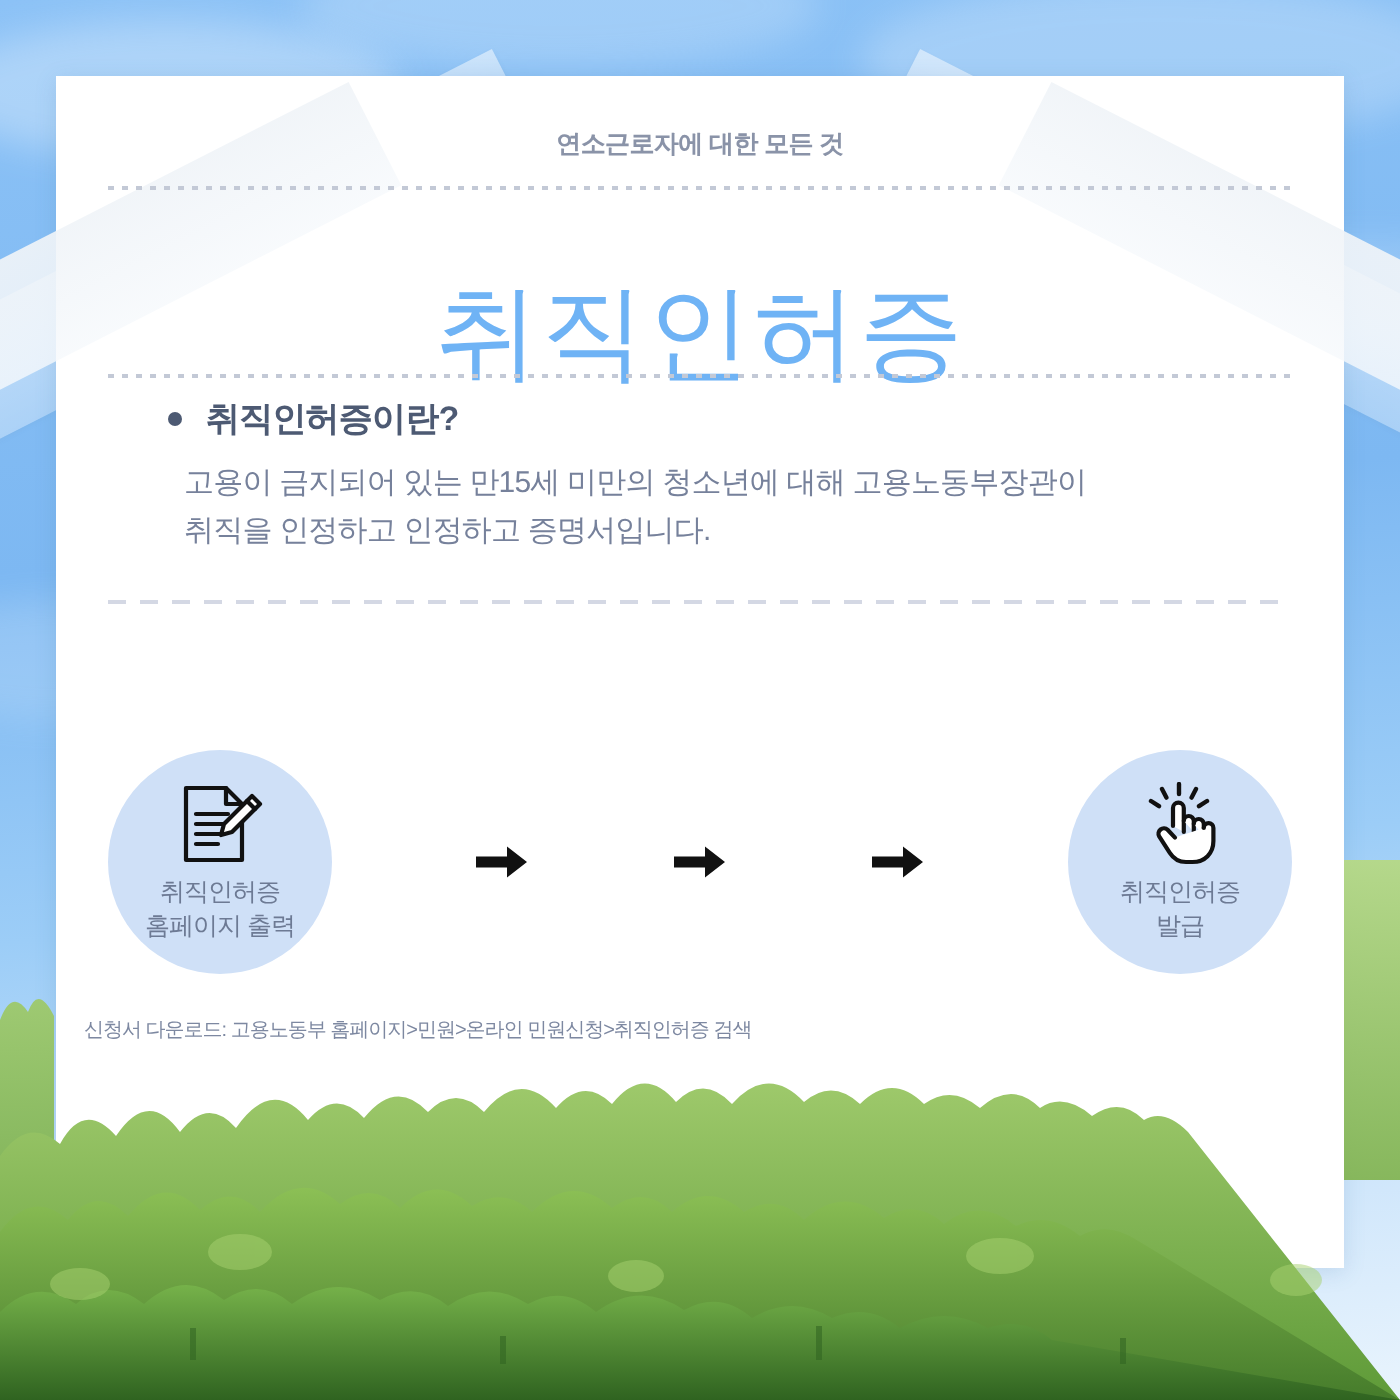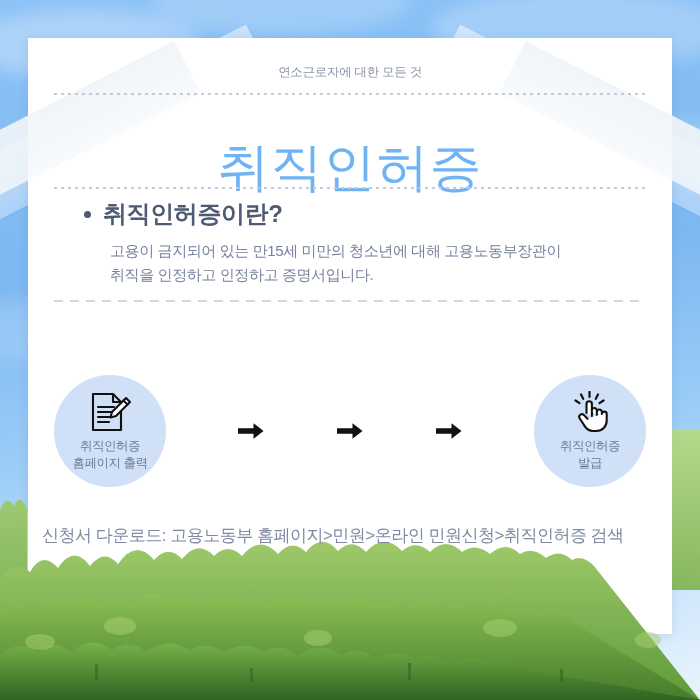--- a/index.html
+++ b/index.html
@@ -90,21 +90,21 @@
 
   
   .subtitle {
     position: absolute;
     left: 0; right: 0;
     top: 26px;
     text-align: center;
     font-size: 12.5px;
     letter-spacing: -0.3px;
     color: #8a93a8;
-    font-weight: 400;
+    font-weight: 700;
   }
 
   .dot-rule {
     position: absolute;
     left: 26px;
     right: 26px;
     height: 2px;
     background-image: linear-gradient(to right, #c3c9d6 0 3px, transparent 3px 7px);
     background-size: 7px 2px;
     background-repeat: repeat-x;
@@ -137,34 +137,34 @@
 
   
   .qblock { position: absolute; left: 56px; right: 40px; }
   .qblock.q1 { top: 160px; }
   .qblock.q2 { top: 284px; }
 
   .qhead {
     display: flex;
     align-items: center;
     gap: 12px;
-    font-size: 24px;
+    font-size: 17px;
     font-weight: bold;
     color: #4d5a73;
     letter-spacing: -0.4px;
   }
   .bullet {
     width: 7px; height: 7px;
     border-radius: 50%;
     background: #4d5a73;
     flex: 0 0 auto;
   }
   .qbody {
     margin-top: 9px;
-    margin-left: 26px;
+    margin-left: 8px;
     font-size: 15px;
     line-height: 1.62;
     color: #76819b;
     letter-spacing: -0.4px;
   }
   .qbody .line { display: block; }
 
   
   #flow {
     position: absolute;
@@ -212,22 +212,22 @@
     line-height: 1;
     color: #111111;
     font-weight: bold;
   }
   .arrow svg { display: block; margin: 0 auto; }
 
   
   .footnote {
     position: absolute;
     left: 14px;
-    top: 486px;
-    font-size: 17px;
+    top: 470px;
+    font-size: 10px;
     color: #7d88a1;
     letter-spacing: -0.5px;
   }
 </style>
 </head>
 <body>
 
 <div id="poster">
 
   <div class="cloud c1"></div>

